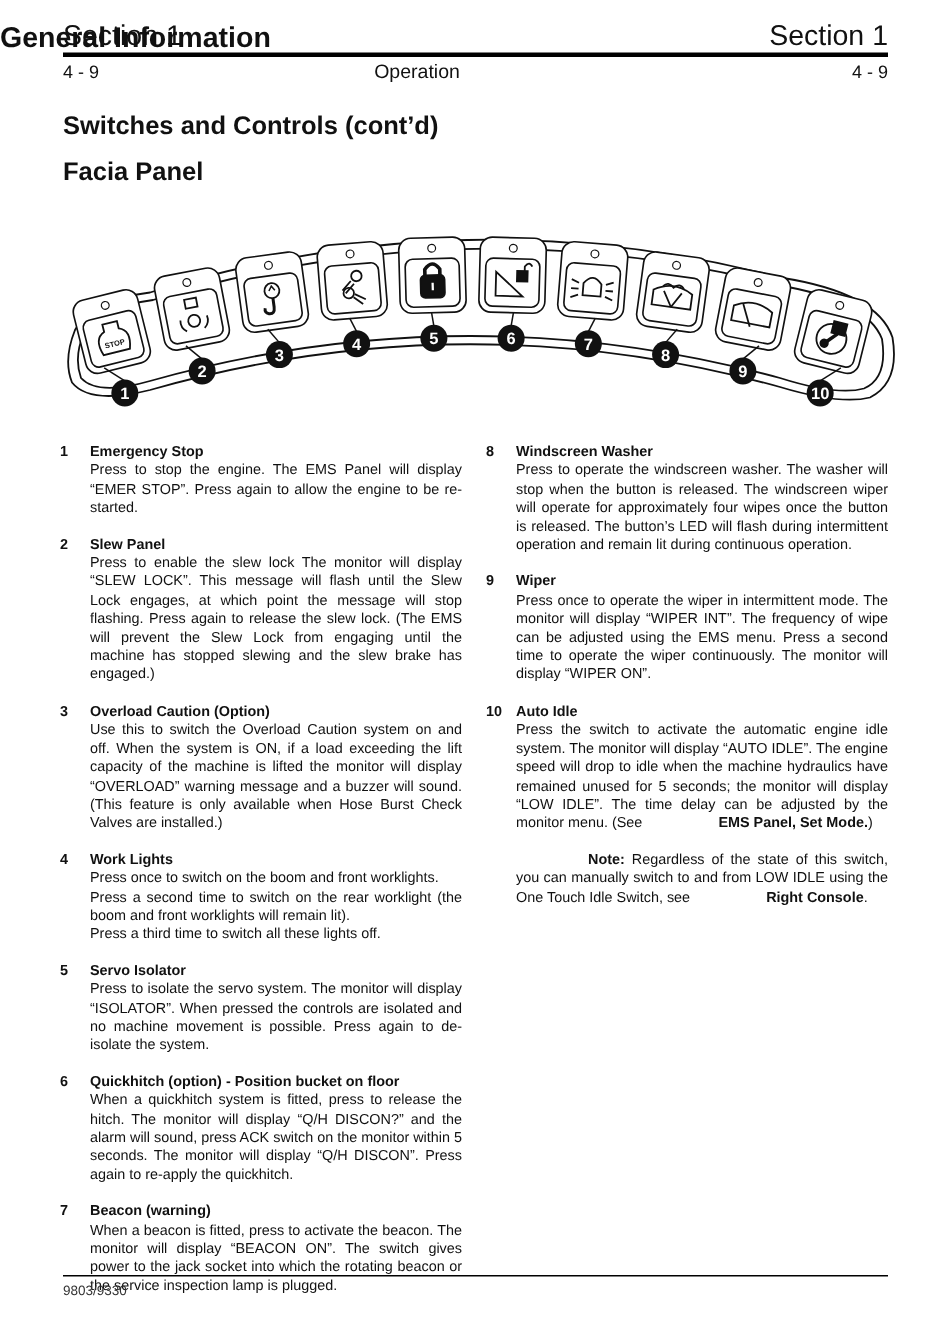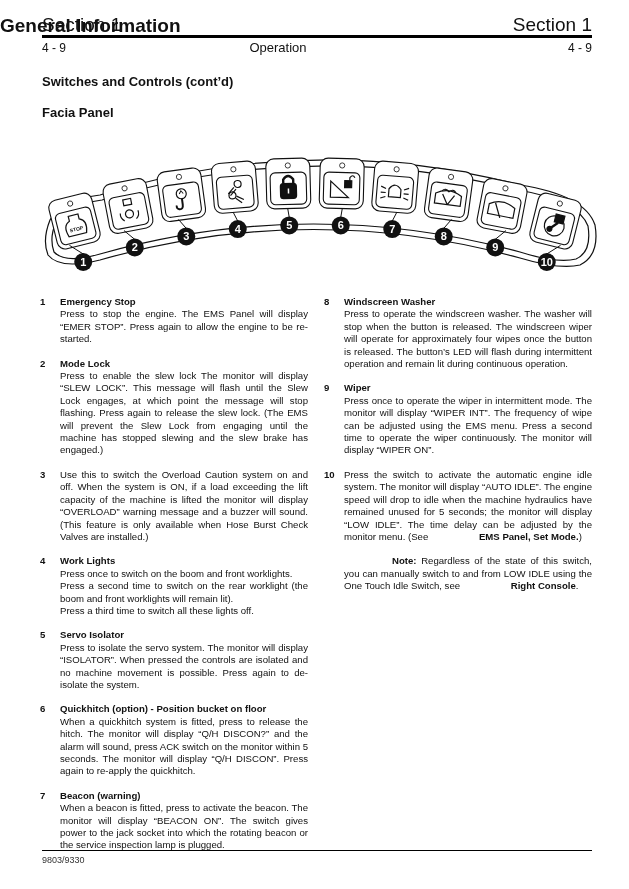--- a/index.html
+++ b/index.html
@@ -7,21 +7,21 @@
          font-family:"Liberation Sans", sans-serif; color:#111; }
   .hdr-title { position:absolute; top:14px; font-size:19px; }
   #h-left { left:42px; }
   #h-center { left:0; width:509px; font-weight:bold; top:15px; }
   #h-right { right:37px; }
   .hdr-rule { position:absolute; left:42px; width:550px; top:35px; height:3px; background:#000; }
   .sub { position:absolute; top:41px; font-size:12px; }
   #s-left { left:42px; }
   #s-center { left:0; width:556px; text-align:center; font-size:13px; top:40px; }
   #s-right { right:37px; }
-  .sec-title { position:absolute; left:42px; font-weight:bold; font-size:13px; }
+  .sec-title { position:absolute; left:42px; font-weight:bold; font-size:17px; }
   #t1 { top:74px; }
   #t2 { top:105px; }
   #panel { position:absolute; left:20px; top:140px; width:590px; height:140px; }
   .col { position:absolute; font-size:9.6px; line-height:12.4px; }
   #colL { left:40px; top:296px; width:268px; }
   #colR { left:324px; top:296px; width:268px; }
   .item { position:relative; padding-left:20px; margin-bottom:12px; }
   .num { position:absolute; left:0; top:0; font-weight:bold; }
   .ititle { font-weight:bold; }
   .ibody { text-align:justify; }
@@ -185,25 +185,26 @@
 
 <div class="col" id="colL">
   <div id="left-items">
       <div class="item">
         <span class="num">1</span>
         <div class="ititle">Emergency Stop</div>
         <div class="ibody">Press to stop the engine. The EMS Panel will display “EMER STOP”. Press again to allow the engine to be re-started.</div>
       </div>
       <div class="item">
         <span class="num">2</span>
-        <div class="ititle">Mode Lock</div>
+        <div class="ititle">Slew Panel</div>
         <div class="ibody">Press to enable the slew lock The monitor will display “SLEW LOCK”. This message will flash until the Slew Lock engages, at which point the message will stop flashing. Press again to release the slew lock. (The EMS will prevent the Slew Lock from engaging until the machine has stopped slewing and the slew brake has engaged.)</div>
       </div>
       <div class="item">
         <span class="num">3</span>
+        <div class="ititle">Overload Caution (Option)</div>
         <div class="ibody">Use this to switch the Overload Caution system on and off. When the system is ON, if a load exceeding the lift capacity of the machine is lifted the monitor will display “OVERLOAD” warning message and a buzzer will sound. (This feature is only available when Hose Burst Check Valves are installed.)</div>
       </div>
       <div class="item">
         <span class="num">4</span>
         <div class="ititle">Work Lights</div>
         <div class="ibody">
           <div>Press once to switch on the boom and front worklights.</div>
           <div>Press a second time to switch on the rear worklight (the boom and front worklights will remain lit).</div>
           <div>Press a third time to switch all these lights off.</div>
         </div>
@@ -233,20 +234,21 @@
         <div class="ititle">Windscreen Washer</div>
         <div class="ibody">Press to operate the windscreen washer. The washer will stop when the button is released. The windscreen wiper will operate for approximately four wipes once the button is released. The button’s LED will flash during intermittent operation and remain lit during continuous operation.</div>
       </div>
       <div class="item">
         <span class="num">9</span>
         <div class="ititle">Wiper</div>
         <div class="ibody">Press once to operate the wiper in intermittent mode. The monitor will display “WIPER INT”. The frequency of wipe can be adjusted using the EMS menu. Press a second time to operate the wiper continuously. The monitor will display “WIPER ON”.</div>
       </div>
       <div class="item">
         <span class="num">10</span>
+        <div class="ititle">Auto Idle</div>
         <div class="ibody"><span>Press the switch to activate the automatic engine idle system. The monitor will display “AUTO IDLE”. The engine speed will drop to idle when the machine hydraulics have remained unused for 5 seconds; the monitor will display “LOW IDLE”. The time delay can be adjusted by the monitor menu. (See </span><span class="b">EMS Panel, Set Mode.</span><span>)</span></div>
       </div>
     </div>
   <div class="note">
     <span class="b">Note:</span><span> Regardless of the state of this switch, you can manually switch to and from LOW IDLE using the One Touch Idle Switch, see </span><span class="b">Right Console</span><span>.</span>
   </div>
 </div>
 
 <div class="ftr-rule"></div>
 <div class="ftr" id="f-left">9803/9330</div>

